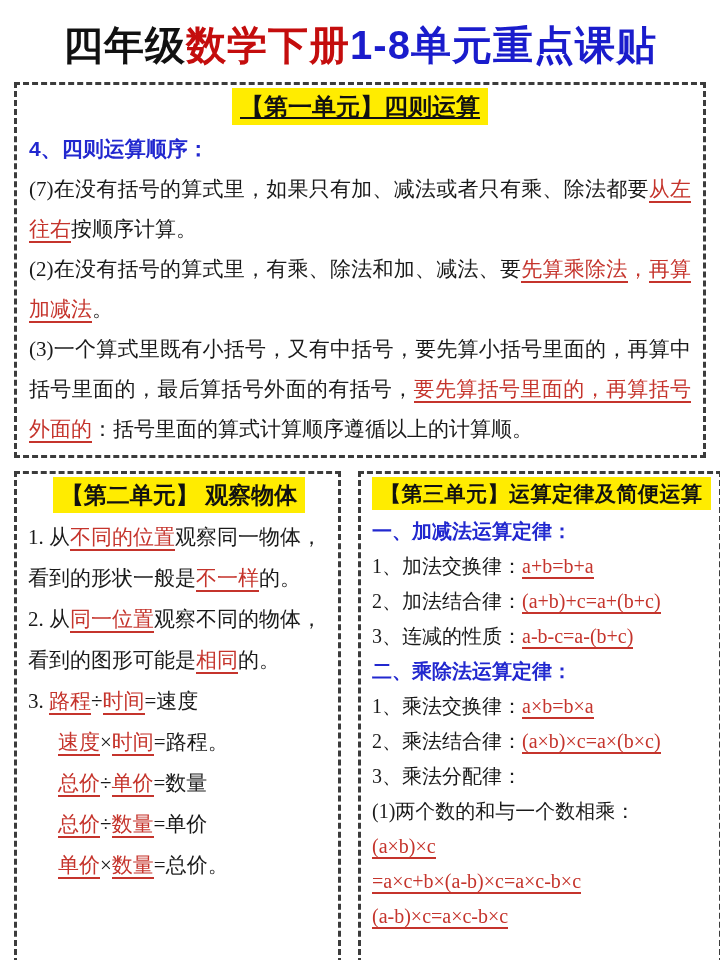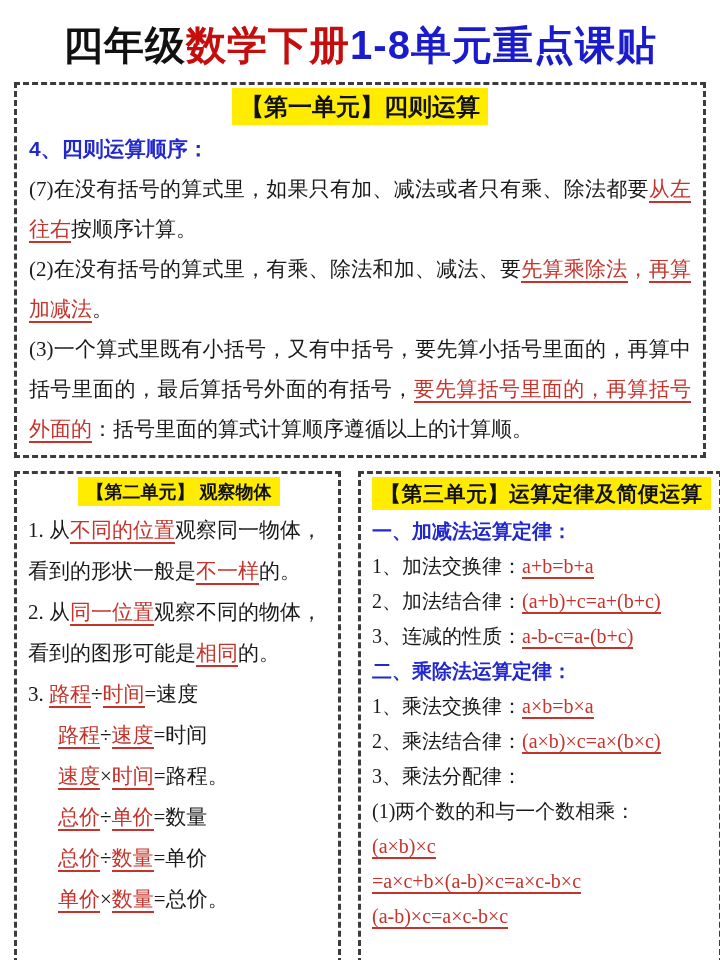--- a/index.html
+++ b/index.html
@@ -54,22 +54,22 @@
     font-family:"Liberation Sans","DejaVu Sans",sans-serif;
     font-weight:bold;
   }
   .box-header .hl{
     display:inline-block;
     background:var(--yellow);
     padding:3px 8px 2px 8px;
     color:#111;
     white-space:nowrap;
   }
-  .box1 .box-header .hl{font-size:24px;}
-  .box2 .box-header .hl{font-size:18px;}
+  .box1 .box-header .hl{font-size:24px;text-decoration:underline;}
+  .box2 .box-header .hl{font-size:23px;}
   .box3 .box-header .hl{font-size:21px;letter-spacing:0.5px;}
 
   .rich .line{
     font-size:21px;
     line-height:40px;
     text-align:justify;
   }
   .box2 .rich .line{line-height:41px;text-align:left;}
   .box3 .rich .line{font-size:20px;line-height:35px;text-align:left;}
   .rich .line.indent{padding-left:30px;}
@@ -101,21 +101,20 @@
 
 <div class="row">
   <div class="dash-box box2">
     <div class="box-header">
       <span class="hl">【第二单元】 观察物体</span>
     </div>
     <div class="rich">
         <div class="line"><span class="s-k">1. 从</span><span class="s-r">不同的位置</span><span class="s-k">观察同一物体，看到的形状一般是</span><span class="s-r">不一样</span><span class="s-k">的。</span></div>
         <div class="line"><span class="s-k">2. 从</span><span class="s-r">同一位置</span><span class="s-k">观察不同的物体，看到的图形可能是</span><span class="s-r">相同</span><span class="s-k">的。</span></div>
         <div class="line"><span class="s-k">3. </span><span class="s-r">路程</span><span class="s-k">÷</span><span class="s-r">时间</span><span class="s-k">=速度</span></div>
-        <div class="line indent"><span class="s-r">路程</span><span class="s-k">÷</span><span class="s-r">速度</span><span class="s-k">=时间</span></div>
         <div class="line indent"><span class="s-r">速度</span><span class="s-k">×</span><span class="s-r">时间</span><span class="s-k">=路程。</span></div>
         <div class="line indent"><span class="s-r">总价</span><span class="s-k">÷</span><span class="s-r">单价</span><span class="s-k">=数量</span></div>
         <div class="line indent"><span class="s-r">总价</span><span class="s-k">÷</span><span class="s-r">数量</span><span class="s-k">=单价</span></div>
         <div class="line indent"><span class="s-r">单价</span><span class="s-k">×</span><span class="s-r">数量</span><span class="s-k">=总价。</span></div>
       </div>
   </div>
 
   <div class="dash-box box3">
     <div class="box-header">
       <span class="hl">【第三单元】运算定律及简便运算</span>

